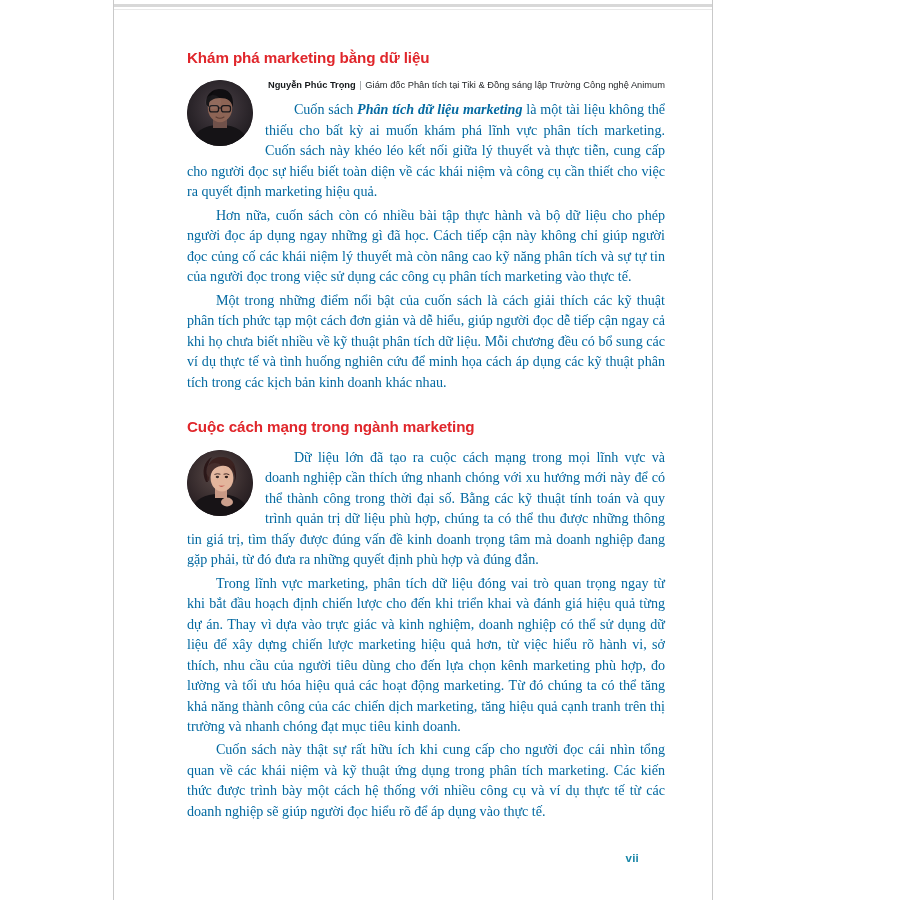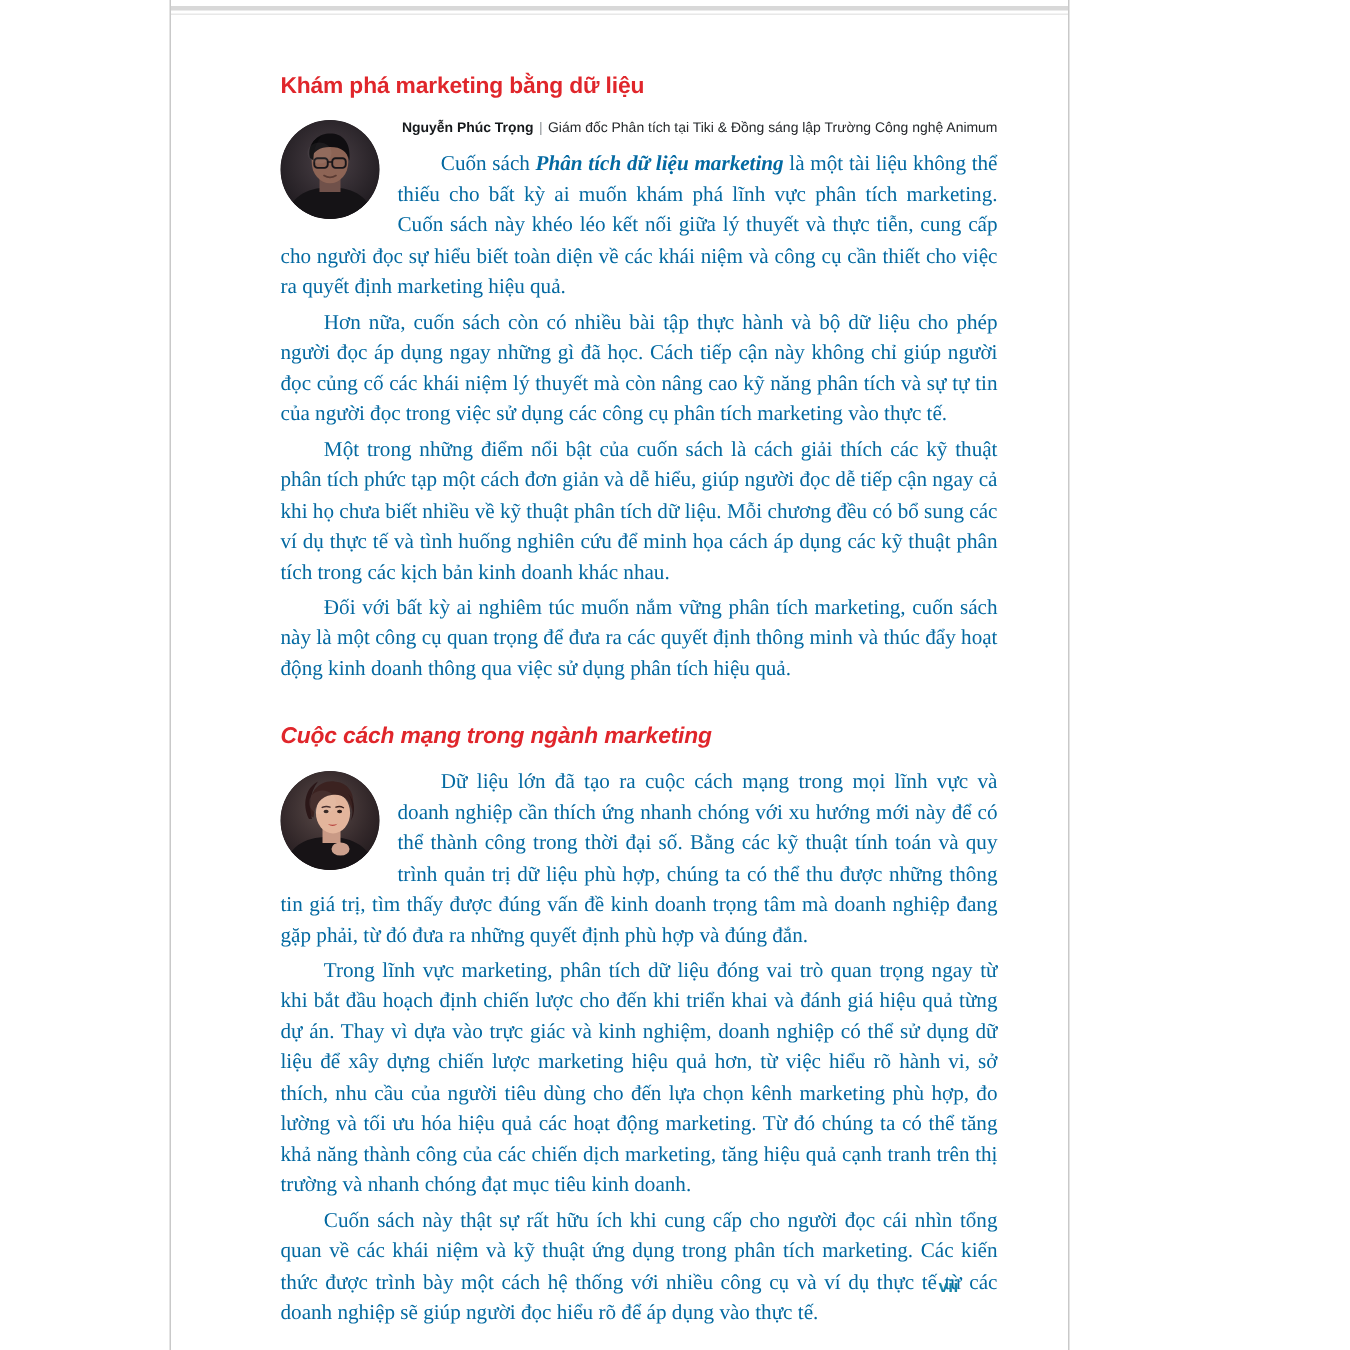--- a/index.html
+++ b/index.html
@@ -57,21 +57,20 @@
     color: #e0262b;
     font-family: "Liberation Sans", "DejaVu Sans", sans-serif;
     font-weight: bold;
     font-size: 15.2px;
     letter-spacing: -0.1px;
     margin: 0 0 11px 0;
     line-height: 1.25;
   }
   .section:nth-of-type(2) .section-heading {
     margin-top: 12px;
-    font-style: italic;
   }
 
   
   .section-body {
     position: relative;
   }
   .avatar {
     float: left;
     width: 66px;
     height: 66px;
@@ -191,21 +190,20 @@
         <p class="byline">
           <span class="name">Nguyễn Phúc Trọng</span>
           <span class="sep">|</span>
           <span class="role">Giám đốc Phân tích tại Tiki &amp; Đồng sáng lập Trường Công nghệ Animum</span>
         </p>
 
         <p class="para"><span>Cuốn sách </span><span class="bookTitle">Phân tích dữ liệu marketing</span><span> là một tài liệu không thể thiếu cho bất kỳ ai muốn khám phá lĩnh vực phân tích marketing. Cuốn sách này khéo léo kết nối giữa lý thuyết và thực tiễn, cung cấp cho người đọc sự hiểu biết toàn diện về các khái niệm và công cụ cần thiết cho việc ra quyết định marketing hiệu quả.</span></p>
 
         <p class="para">Hơn nữa, cuốn sách còn có nhiều bài tập thực hành và bộ dữ liệu cho phép người đọc áp dụng ngay những gì đã học. Cách tiếp cận này không chỉ giúp người đọc củng cố các khái niệm lý thuyết mà còn nâng cao kỹ năng phân tích và sự tự tin của người đọc trong việc sử dụng các công cụ phân tích marketing vào thực tế.</p>
         <p class="para">Một trong những điểm nổi bật của cuốn sách là cách giải thích các kỹ thuật phân tích phức tạp một cách đơn giản và dễ hiểu, giúp người đọc dễ tiếp cận ngay cả khi họ chưa biết nhiều về kỹ thuật phân tích dữ liệu. Mỗi chương đều có bổ sung các ví dụ thực tế và tình huống nghiên cứu để minh họa cách áp dụng các kỹ thuật phân tích trong các kịch bản kinh doanh khác nhau.</p>
-        <p class="para">Đối với bất kỳ ai nghiêm túc muốn nắm vững phân tích marketing, cuốn sách này là một công cụ quan trọng để đưa ra các quyết định thông minh và thúc đẩy hoạt động kinh doanh thông qua việc sử dụng phân tích hiệu quả.</p>
       </div>
     </div>
 
     <div class="section second">
       <h2 class="section-heading">Cuộc cách mạng trong ngành marketing</h2>
 
       <div class="section-body clearfix">
 
         <div class="avatar">
           <svg viewBox="0 0 66 66" xmlns="http://www.w3.org/2000/svg" aria-hidden="true">

